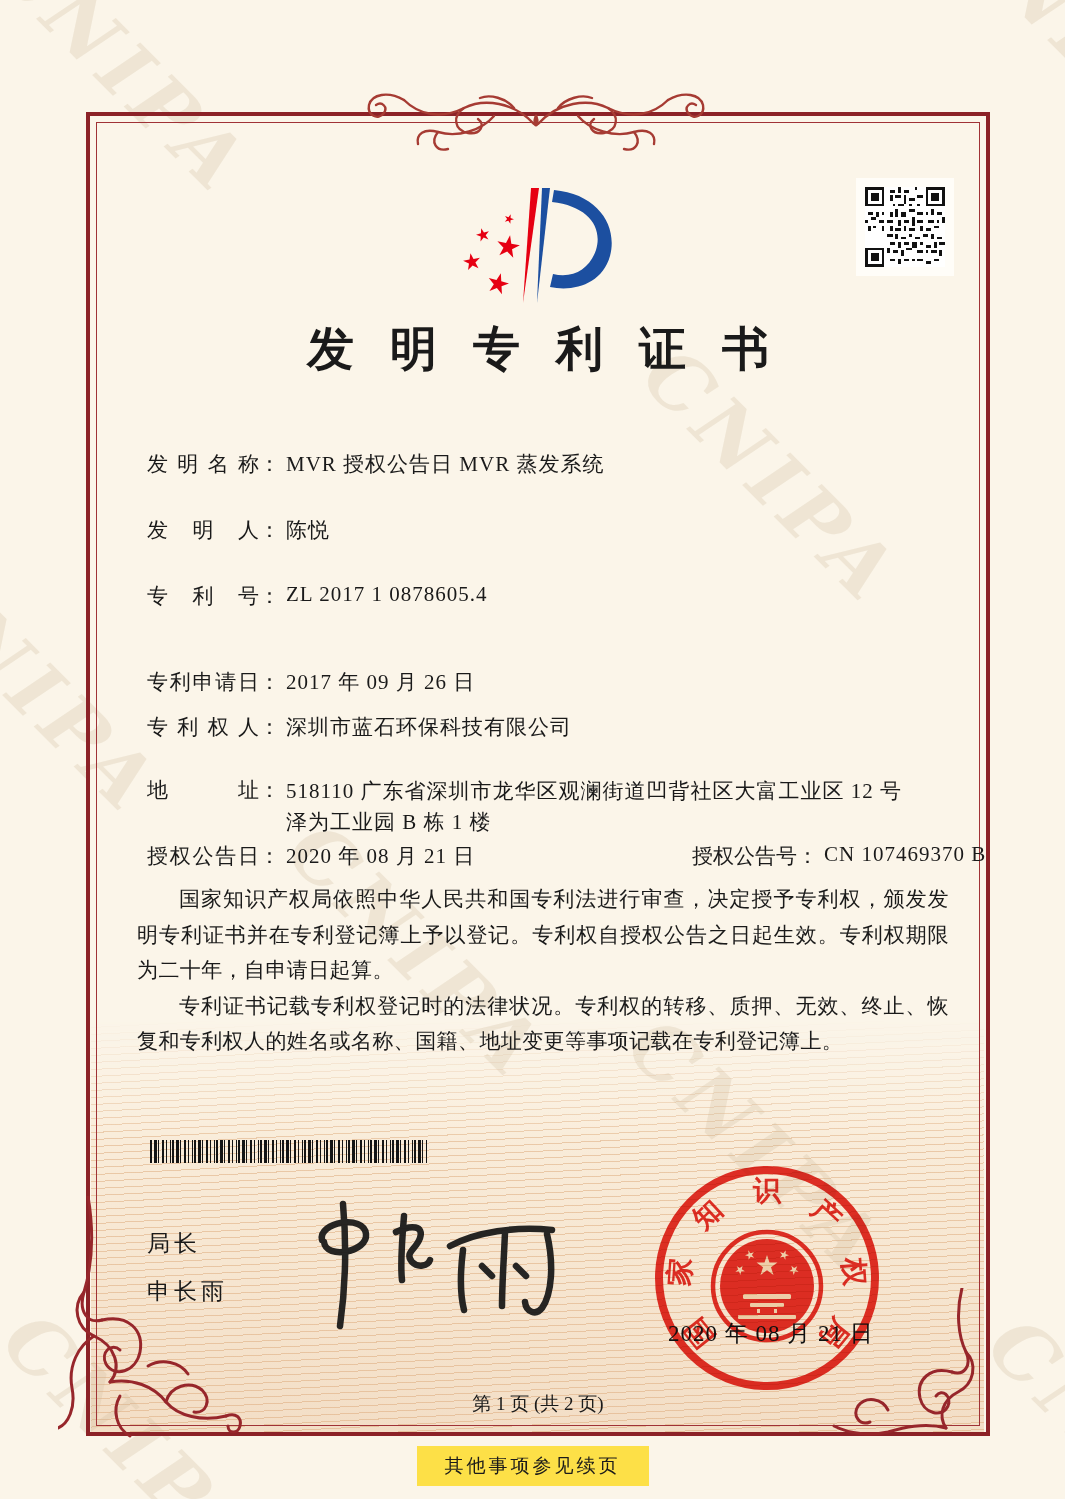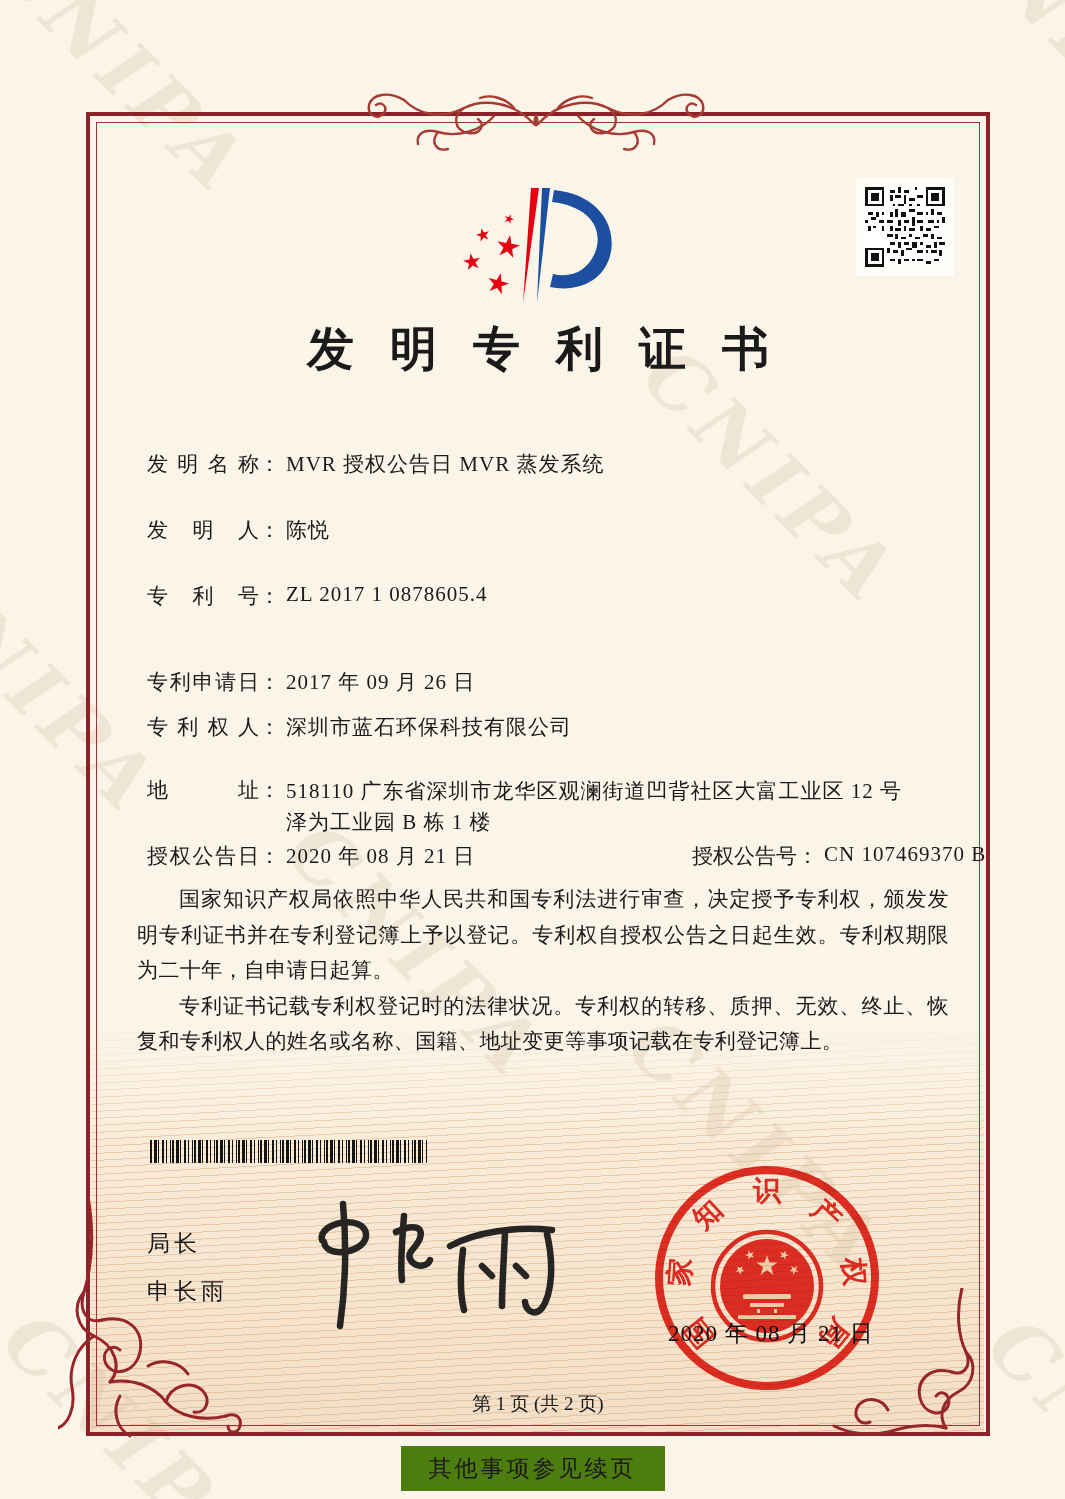--- a/index.html
+++ b/index.html
@@ -75,21 +75,21 @@
   .signature{position:absolute; left:300px; top:1188px; z-index:4;}
   
   .seal{position:absolute; left:647px; top:1158px; z-index:5; mix-blend-mode:multiply;}
   .seal-date{
     position:absolute; left:668px; top:1318px; width:210px; z-index:6;
     font-size:23px; letter-spacing:1px; color:#101010; white-space:nowrap;
   }
   
   .page-info{position:absolute; left:92px; top:1391px; width:892px; z-index:4; text-align:center; font-size:19px;}
   .continuation-strip{position:absolute; left:0; top:1446px; width:1065px; z-index:4; text-align:center;}
-  .continuation-strip span{display:inline-block; background:#4d7c0f; padding:7px 28px; font-size:23px; letter-spacing:3px;}
+  .continuation-strip span{display:inline-block; background:#fde047; padding:7px 28px; font-size:19px; letter-spacing:3px;}
 </style>
 </head>
 <body>
 
 <div class="page">
 
   <div class="guilloche"></div>
 
   <span class="wm" style="left:-40px; top:20px;">CNIPA</span>
   <span class="wm" style="left:915px; top:-15px;">CNIPA</span>

